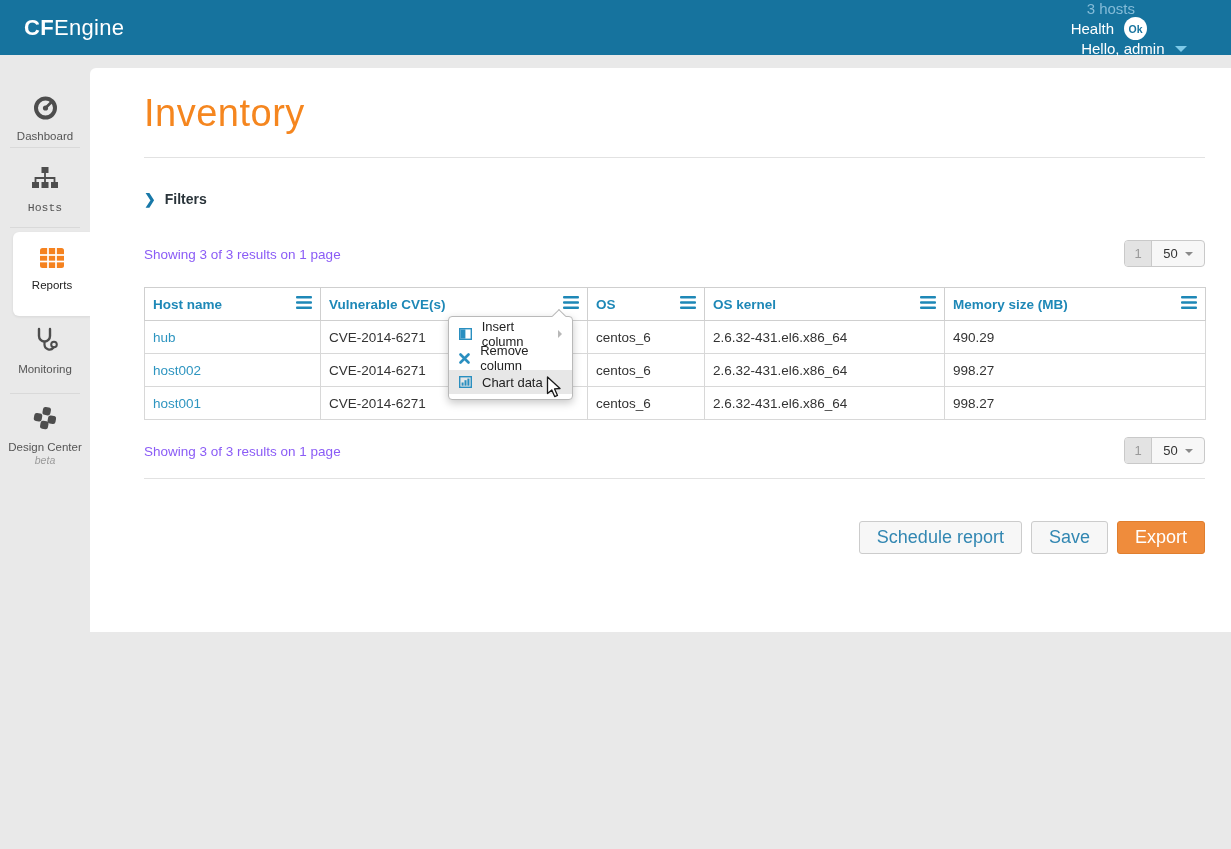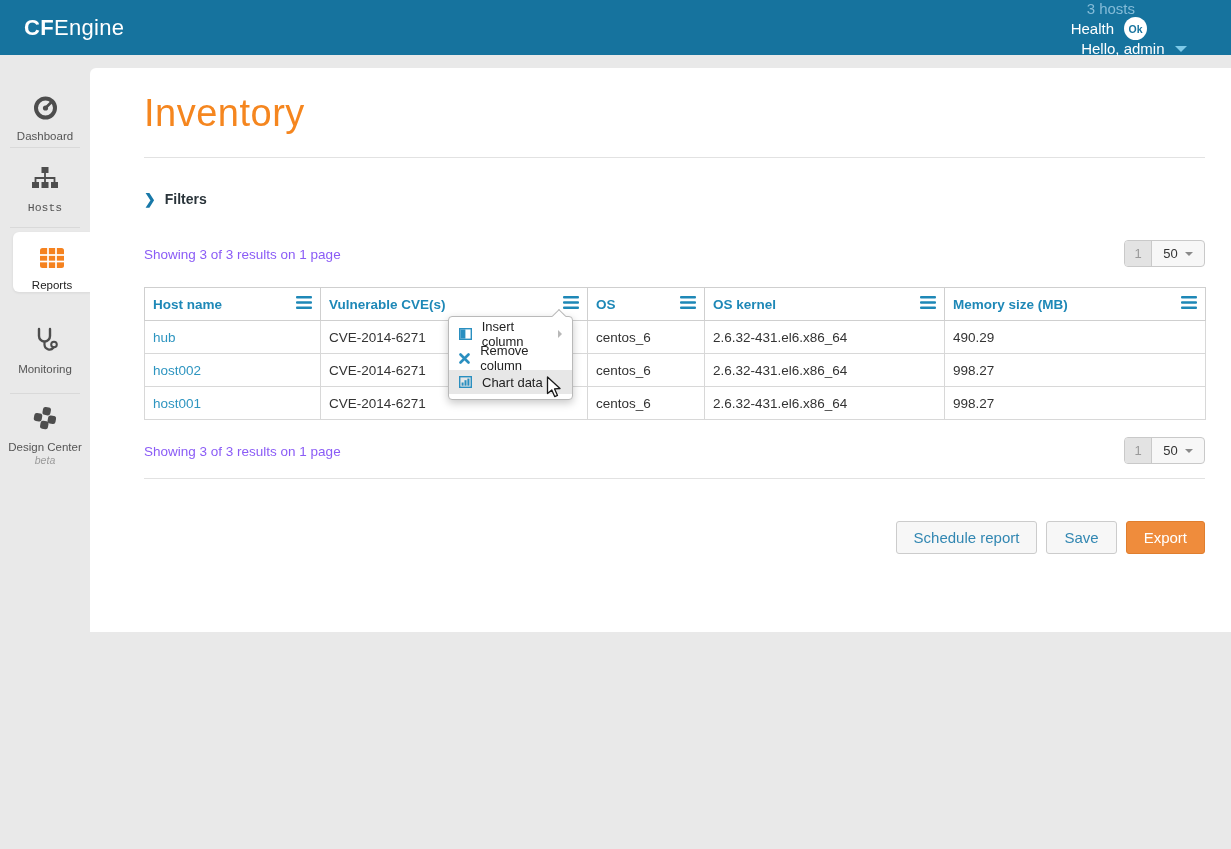--- a/index.html
+++ b/index.html
@@ -21,21 +21,21 @@
   .tb-user { color:#fff; font-size:15px; display:flex; align-items:center; cursor:pointer; }
   .caret-down-big { width:0; height:0; border-left:6px solid transparent;
     border-right:6px solid transparent; border-top:6px solid #7ec9e8; margin-left:10px; }
 
   
   #sidebar { position:absolute; left:0; top:55px; width:90px; height:794px; background:#e9e9e9; }
   .side-item { position:absolute; left:0; width:90px; text-align:center; cursor:pointer; }
   .side-item .lbl { font-size:11.5px; color:#555; margin-top:6px; }
   .side-item .sub { font-size:10.5px; color:#9a9a9a; font-style:italic; margin-top:1px; }
   .side-sep { position:absolute; left:10px; width:70px; height:1px; background:#d9d9d9; }
-  #active-card { position:absolute; left:13px; top:177px; width:78px; height:60px;
+  #active-card { position:absolute; left:13px; top:177px; width:78px; height:84px;
     background:#fff; border-radius:6px 0 0 6px; box-shadow:0 1px 3px rgba(0,0,0,.08); }
   #active-card .lbl { color:#222; }
 
   
   #panel { position:absolute; left:90px; top:68px; width:1141px; height:564px;
     background:#fff; border-radius:6px 0 0 0; }
   #page-title { position:absolute; left:54px; top:24px; font-size:38px; font-weight:300;
     color:#f5861f; letter-spacing:.5px; }
   .hr { position:absolute; left:54px; width:1061px; height:1px; background:#e2e2e2; }
   #hr1 { top:89px; } #hr2 { top:410px; }
@@ -78,21 +78,21 @@
     transform:rotate(45deg); }
   .ctx-item { height:24px; display:flex; align-items:center; padding:0 10px;
     font-size:13px; color:#222; cursor:pointer; }
   .ctx-item.hl { background:#e7e7e7; }
   .ctx-item .ico { width:14px; margin-right:9px; display:flex; align-items:center; }
   .submenu-caret { margin-left:auto; width:0; height:0; border-top:4px solid transparent;
     border-bottom:4px solid transparent; border-left:4px solid #b8b8b8; }
 
   
   #footer-btns { position:absolute; top:453px; right:26px; display:flex; gap:9px; }
-  .btn { height:33px; padding:0 17px; font-size:15px; border-radius:3px;
+  .btn { height:33px; padding:0 17px; font-size:18px; border-radius:3px;
     display:flex; align-items:center; cursor:pointer;
     font-family:"Liberation Sans", sans-serif; }
   .btn-default { background:#f7f7f7; border:1px solid #cccccc; color:#3287b2; }
   .btn-primary { background:#ef8c3c; border:1px solid #e07e2e; color:#fff; }
 
   #cursor { position:absolute; left:456px; top:308px; z-index:60; }
 </style>
 </head>
 <body>
 

